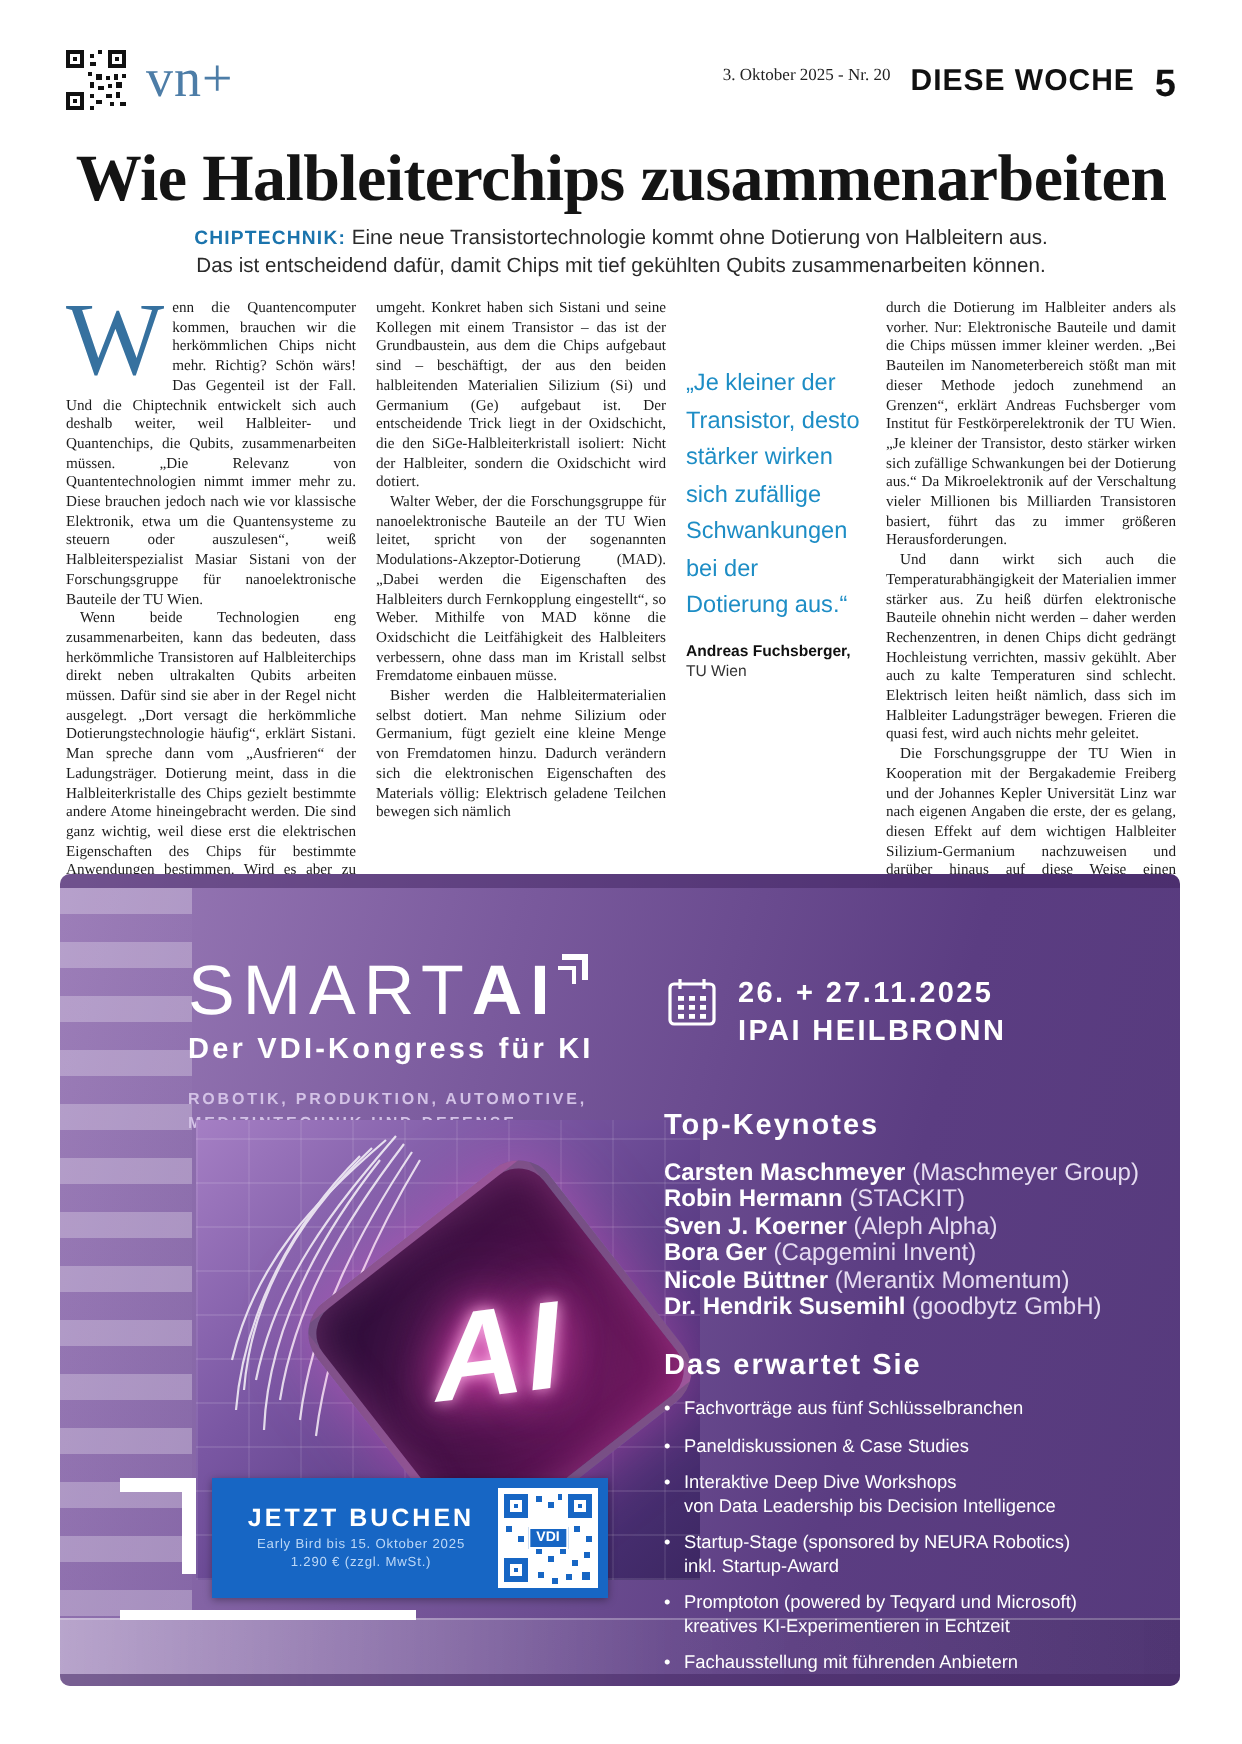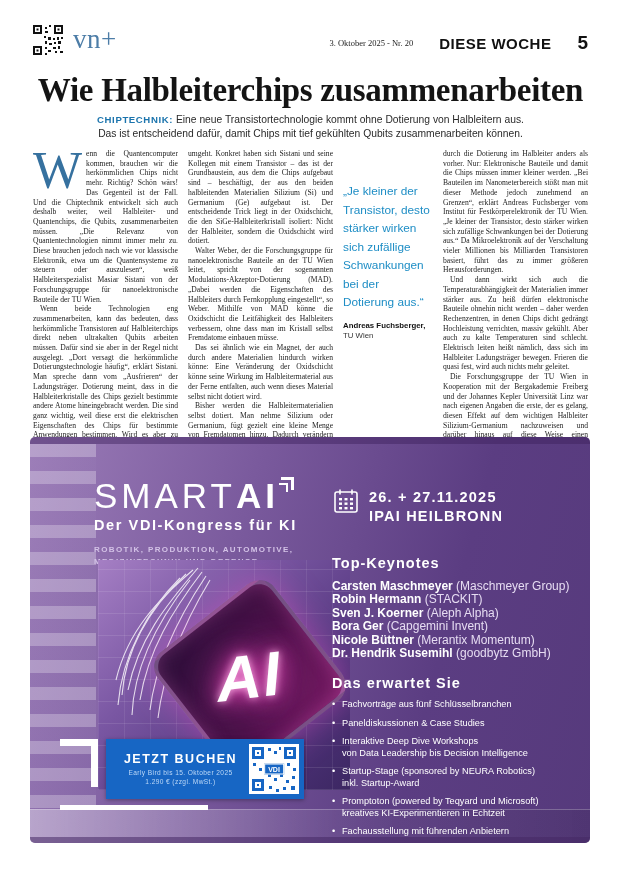--- a/index.html
+++ b/index.html
@@ -6,21 +6,21 @@
   html,body { background:#e8e8e8; }
   .page {
     position:relative; width:621px; height:872px; background:#ffffff;
     margin:0 auto; font-family:"Liberation Serif", serif; color:#1e1e1e;
     overflow:hidden;
   }
   
   .hdr { position:absolute; top:24px; left:33px; right:33px; height:36px; }
   .hdr-qr { position:absolute; left:0; top:1px; width:30px; height:30px; }
   .hdr-logo { position:absolute; left:40px; top:0; font-size:27px; color:#4d7da7; letter-spacing:0.5px;text-align:center; }
-  .hdr-right { position:absolute; right:0; top:8px; display:flex; align-items:center; gap:26px; }
+  .hdr-right { position:absolute; right:0; top:8px; display:flex; align-items:flex-start; gap:10px; }
   .hdr-date { font-size:8.5px; color:#222; }
   .hdr-section { font-family:"Liberation Sans", sans-serif; font-weight:bold; font-size:15px; letter-spacing:0.5px; color:#111; }
   .hdr-page { font-family:"Liberation Sans", sans-serif; font-weight:bold; font-size:19px; color:#111; }
   
   .headline { position:absolute; top:72px; left:0; width:100%; text-align:center;
     font-size:33px; letter-spacing:-0.3px; color:#141414; }
   .standfirst { position:absolute; top:113px; left:60px; right:60px; text-align:center;
     font-family:"Liberation Sans", sans-serif; font-size:10.3px; line-height:14px; color:#2a2a2a; }
   .kicker { color:#1b74ad; font-weight:bold; letter-spacing:0.6px; font-size:9.6px; }
   
@@ -156,21 +156,20 @@
 
   <div class="article">
     <div class="col col-1">
       <p><span class="dropcap">W</span><span>enn die Quantencomputer kommen, brauchen wir die herkömmlichen Chips nicht mehr. Richtig? Schön wärs! Das Gegenteil ist der Fall. Und die Chiptechnik entwickelt sich auch deshalb weiter, weil Halbleiter- und Quantenchips, die Qubits, zusammenarbeiten müssen. „Die Relevanz von Quantentechnologien nimmt immer mehr zu. Diese brauchen jedoch nach wie vor klassische Elektronik, etwa um die Quantensysteme zu steuern oder auszulesen“, weiß Halbleiterspezialist Masiar Sistani von der Forschungsgruppe für nanoelektronische Bauteile der TU Wien.</span></p>
       <p class="ind">Wenn beide Technologien eng zusammenarbeiten, kann das bedeuten, dass herkömmliche Transistoren auf Halbleiterchips direkt neben ultrakalten Qubits arbeiten müssen. Dafür sind sie aber in der Regel nicht ausgelegt. „Dort versagt die herkömmliche Dotierungstechnologie häufig“, erklärt Sistani. Man spreche dann vom „Ausfrieren“ der Ladungsträger. Dotierung meint, dass in die Halbleiterkristalle des Chips gezielt bestimmte andere Atome hineingebracht werden. Die sind ganz wichtig, weil diese erst die elektrischen Eigenschaften des Chips für bestimmte Anwendungen bestimmen. Wird es aber zu kalt, funktioniert der Chip nicht mehr wie gewünscht.</p>
       <p class="ind">Sistani und zwei Forschungskollegen haben jetzt eine Methode entwickelt, die diese Probleme</p>
     </div>
     <div class="col col-2">
       <p>umgeht. Konkret haben sich Sistani und seine Kollegen mit einem Transistor – das ist der Grundbaustein, aus dem die Chips aufgebaut sind – beschäftigt, der aus den beiden halbleitenden Materialien Silizium (Si) und Germanium (Ge) aufgebaut ist. Der entscheidende Trick liegt in der Oxidschicht, die den SiGe-Halbleiterkristall isoliert: Nicht der Halbleiter, sondern die Oxidschicht wird dotiert.</p>
       <p class="ind">Walter Weber, der die Forschungsgruppe für nanoelektronische Bauteile an der TU Wien leitet, spricht von der sogenannten Modulations-Akzeptor-Dotierung (MAD). „Dabei werden die Eigenschaften des Halbleiters durch Fernkopplung eingestellt“, so Weber. Mithilfe von MAD könne die Oxidschicht die Leitfähigkeit des Halbleiters verbessern, ohne dass man im Kristall selbst Fremdatome einbauen müsse.</p>
-      <p class="ind">Das sei ähnlich wie ein Magnet, der auch durch andere Materialien hindurch wirken könne: Eine Veränderung der Oxidschicht könne seine Wirkung im Halbleitermaterial aus der Ferne entfalten, auch wenn dieses Material selbst nicht dotiert wird.</p>
       <p class="ind">Bisher werden die Halbleitermaterialien selbst dotiert. Man nehme Silizium oder Germanium, fügt gezielt eine kleine Menge von Fremdatomen hinzu. Dadurch verändern sich die elektronischen Eigenschaften des Materials völlig: Elektrisch geladene Teilchen bewegen sich nämlich</p>
     </div>
     <div class="quote-col">
       <div class="quote-text">„Je kleiner der Transistor, desto stärker wirken sich zufällige Schwankungen bei der Dotierung aus.“</div>
       <div class="quote-author">Andreas Fuchsberger,</div>
       <div class="quote-affil">TU Wien</div>
     </div>
     <div class="col col-3">
       <p>durch die Dotierung im Halbleiter anders als vorher. Nur: Elektronische Bauteile und damit die Chips müssen immer kleiner werden. „Bei Bauteilen im Nanometerbereich stößt man mit dieser Methode jedoch zunehmend an Grenzen“, erklärt Andreas Fuchsberger vom Institut für Festkörperelektronik der TU Wien. „Je kleiner der Transistor, desto stärker wirken sich zufällige Schwankungen bei der Dotierung aus.“ Da Mikroelektronik auf der Verschaltung vieler Millionen bis Milliarden Transistoren basiert, führt das zu immer größeren Herausforderungen.</p>
       <p class="ind">Und dann wirkt sich auch die Temperaturabhängigkeit der Materialien immer stärker aus. Zu heiß dürfen elektronische Bauteile ohnehin nicht werden – daher werden Rechenzentren, in denen Chips dicht gedrängt Hochleistung verrichten, massiv gekühlt. Aber auch zu kalte Temperaturen sind schlecht. Elektrisch leiten heißt nämlich, dass sich im Halbleiter Ladungsträger bewegen. Frieren die quasi fest, wird auch nichts mehr geleitet.</p>

